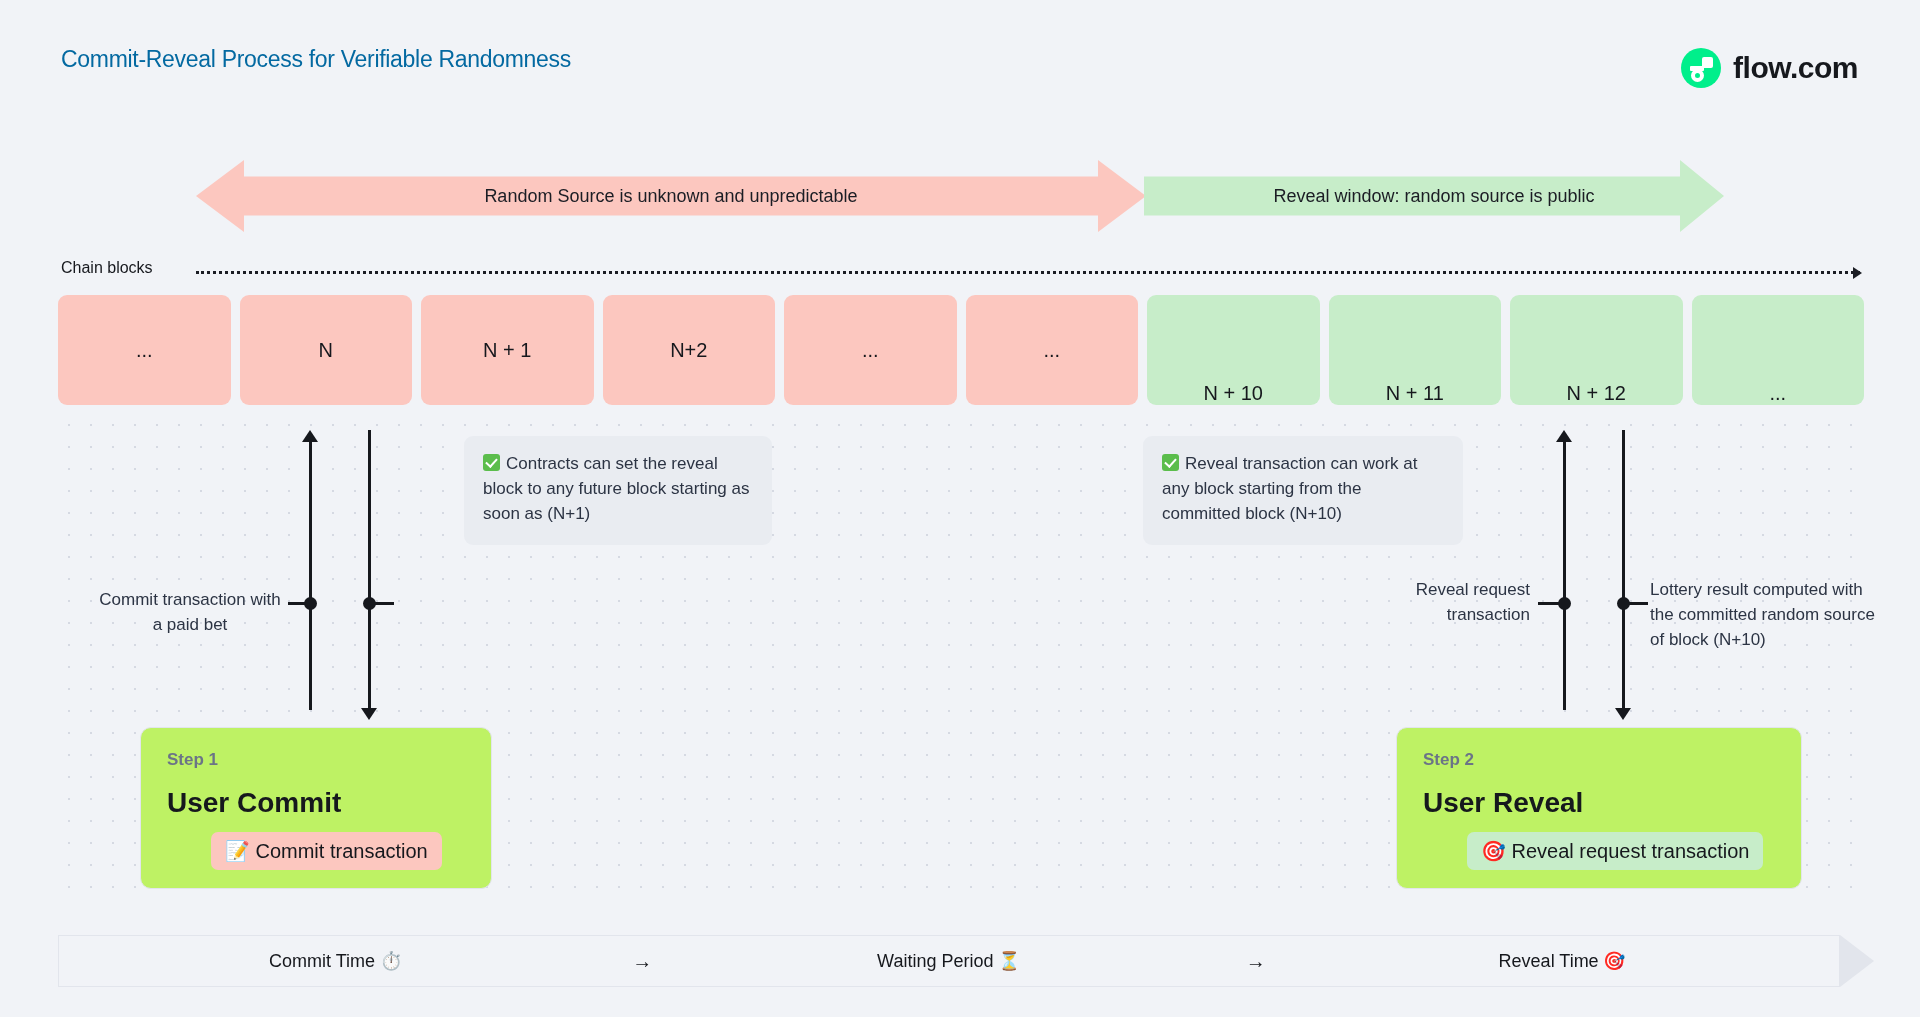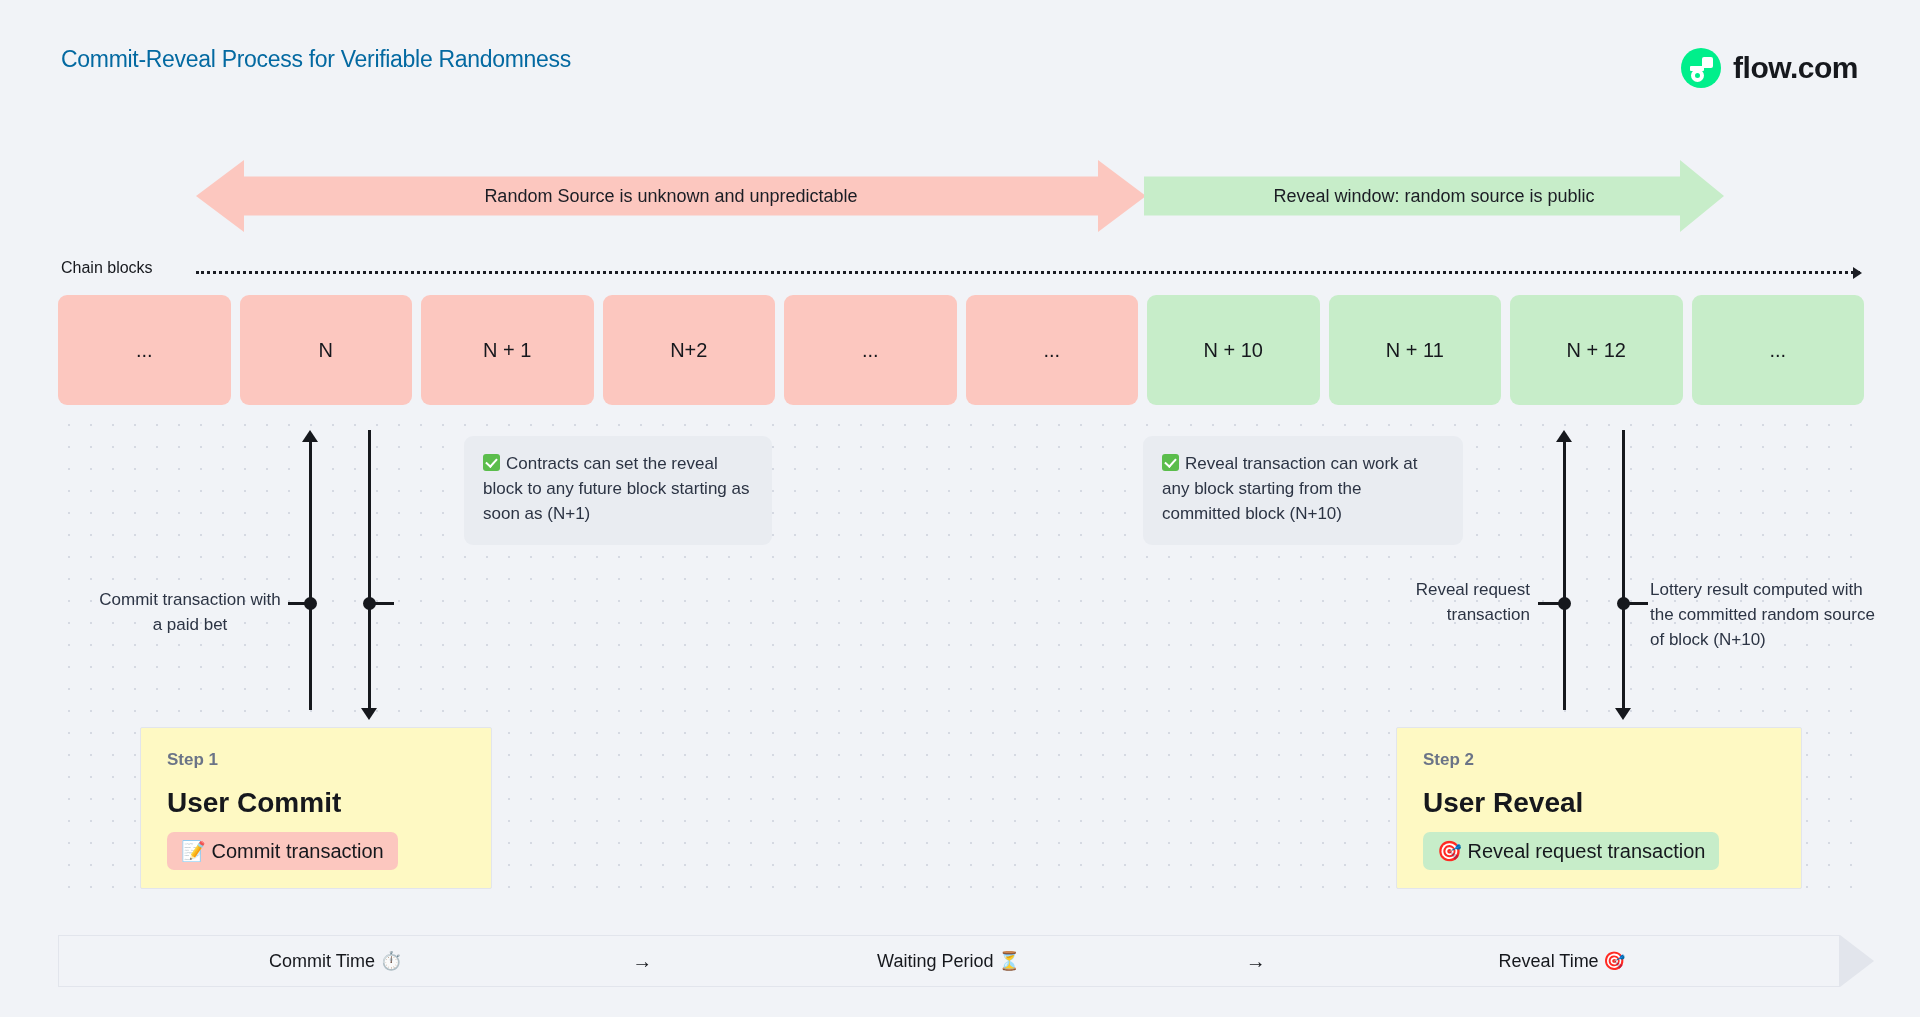--- a/index.html
+++ b/index.html
@@ -77,21 +77,21 @@
   .blocks {
     position: absolute; left: 58px; top: 295px; width: 1806px;
     display: flex; gap: 9px;
   }
   .block {
     flex: 1; height: 110px; border-radius: 9px;
     display: flex; align-items: center; justify-content: center;
     font-size: 20px; color: #16181d;
   }
   .block.pink { background: #fcc7bf; }
-  .block.green { background: #c7edc9; }
+  .block.green { background: #c7edc9; align-items: flex-end; }
 
   
   .mid {
     position: absolute; left: 58px; top: 414px; width: 1806px; height: 475px;
     background-image: radial-gradient(#d5d9e2 1.1px, transparent 1.2px);
     background-size: 22px 22px;
   }
 
   
   .callout {
@@ -124,28 +124,28 @@
   .stub { position: absolute; height: 2.5px; background: #16181d; }
 
   .ann {
     position: absolute; font-size: 17px; color: #2c3444; line-height: 1.47;
   }
   .ann ul { margin: 2px 0 0 20px; }
   .ann li { margin-top: 2px; }
 
   
   .step-card {
-    position: absolute; background: #fef9c3; border: 1.5px solid #e2e5ec;
-    border-radius: 2px; padding: 22px 34px 26px 26px;
+    position: absolute; background: #bef264; border: 1.5px solid #e2e5ec;
+    border-radius: 11px; padding: 22px 34px 26px 26px;
   }
   .step-kicker { font-size: 17px; font-weight: 700; color: #6b7487; }
   .step-title { font-size: 28px; font-weight: 700; color: #16181d; margin-top: 17px; }
   .step-pill {
     display: inline-block; margin-top: 13px; padding: 7px 14px;
-    border-radius: 7px; font-size: 20px; color: #16181d;
+    border-radius: 7px; font-size: 20px; color: #16181d; margin-left: 44px;
   }
   .step-pill.pink { background: #fcc7bf; }
   .step-pill.green { background: #c7edc9; }
   #step1 { left: 140px; top: 727px; width: 352px; height: 162px; }
   #step2 { left: 1396px; top: 727px; width: 406px; height: 162px; }
 
   
   .timeline {
     position: absolute; left: 58px; top: 935px; width: 1782px; height: 52px;
     border: 1.5px solid #e2e5ec; background: #f1f3f7;

